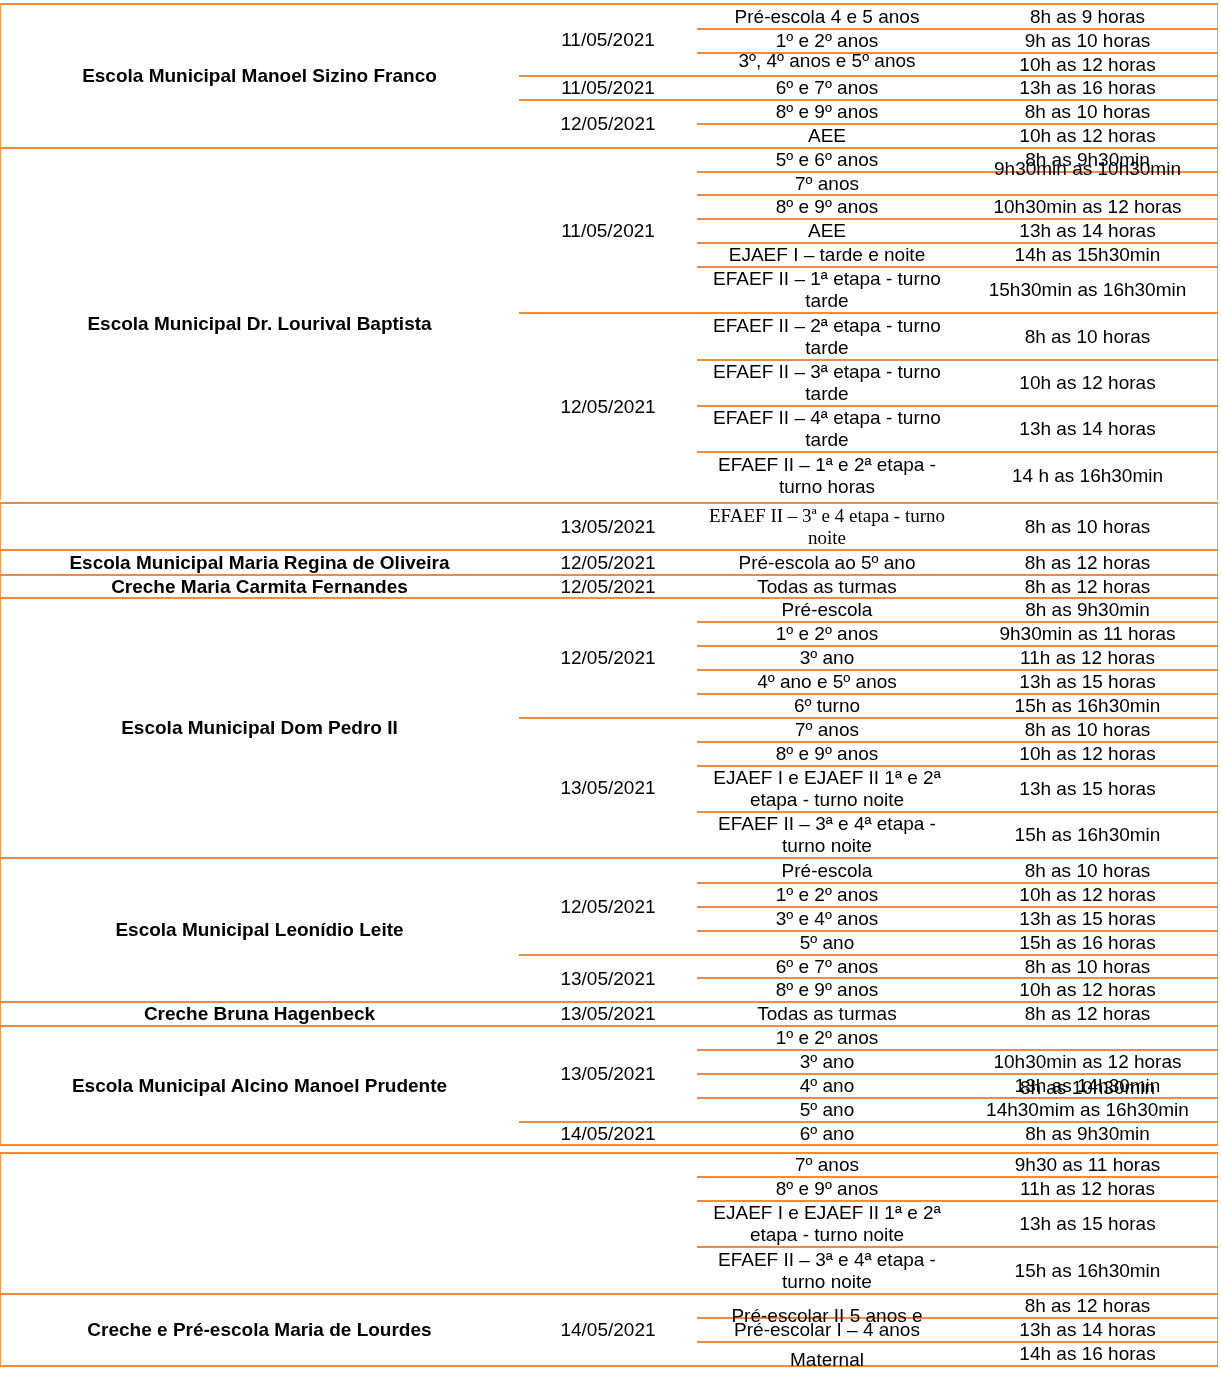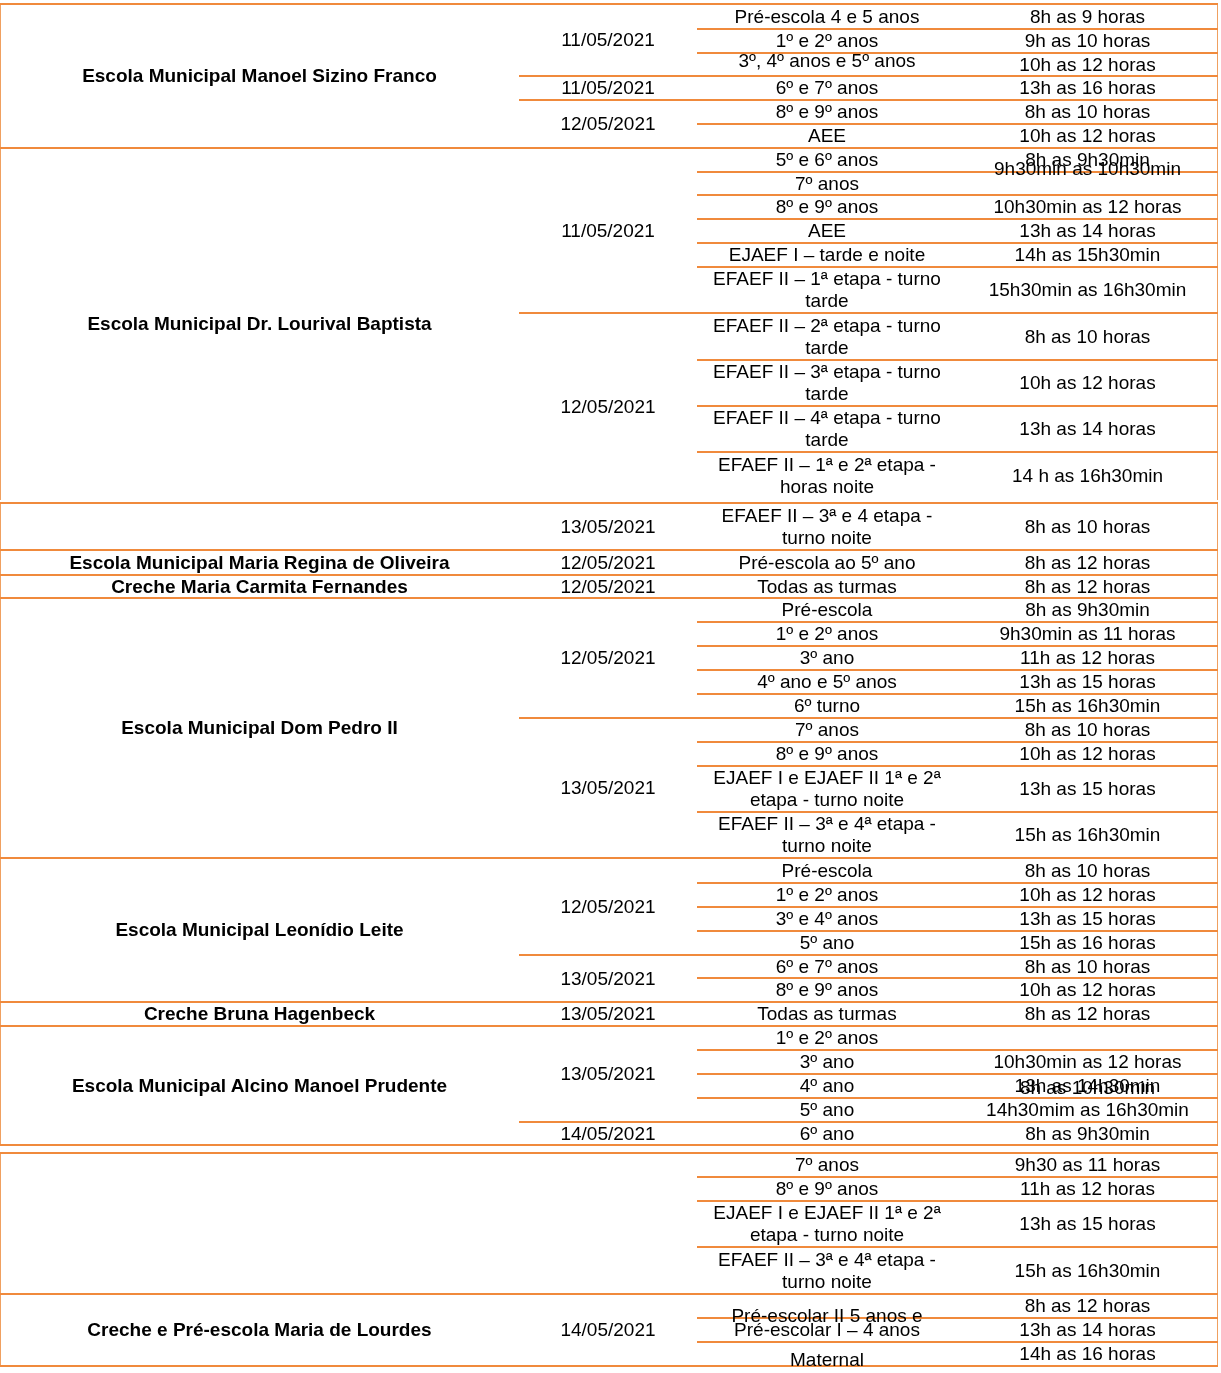--- a/index.html
+++ b/index.html
@@ -64,21 +64,21 @@
     <div class="cell" style="left: 957px; width: 261px; top: 267px; height: 46px;">15h30min as 16h30min</div>
     <div class="cell" style="left: 697px; width: 260px; top: 313px; height: 47px; padding: 0px 8px;">EFAEF II – 2ª etapa - turno tarde</div>
     <div class="cell" style="left: 957px; width: 261px; top: 313px; height: 47px;">8h as 10 horas</div>
     <div class="hline" style="left: 697px; width: 521px; top: 359px;"></div>
     <div class="cell" style="left: 697px; width: 260px; top: 360px; height: 46px; padding: 2px 8px;">EFAEF II – 3ª etapa - turno tarde</div>
     <div class="cell" style="left: 957px; width: 261px; top: 360px; height: 46px;">10h as 12 horas</div>
     <div class="hline" style="left: 697px; width: 521px; top: 405px;"></div>
     <div class="cell" style="left: 697px; width: 260px; top: 406px; height: 46px; padding: 0px 8px;">EFAEF II – 4ª etapa - turno tarde</div>
     <div class="cell" style="left: 957px; width: 261px; top: 406px; height: 46px;">13h as 14 horas</div>
     <div class="hline" style="left: 697px; width: 521px; top: 451px;"></div>
-    <div class="cell" style="left: 697px; width: 260px; top: 452px; height: 48px; padding: 0px 8px;">EFAEF II – 1ª e 2ª etapa - horas noite</div>
+    <div class="cell" style="left: 697px; width: 260px; top: 452px; height: 48px; padding: 0px 8px;">EFAEF II – 1ª e 2ª etapa - turno horas</div>
     <div class="cell" style="left: 957px; width: 261px; top: 452px; height: 48px;">14 h as 16h30min</div>
     <div class="block" style="top: 503px; height: 642px;"></div>
     <div class="hline" style="left: 0px; width: 1218px; top: 502px;"></div>
     <div class="hline" style="left: 0px; width: 1218px; top: 1144px;"></div>
     <div class="cell school" style="left: 0px; width: 519px; top: 503px; height: 47px;"></div>
     <div class="hline" style="left: 0px; width: 1218px; top: 549px;"></div>
     <div class="cell school" style="left: 0px; width: 519px; top: 550px; height: 25px;">Escola Municipal Maria Regina de Oliveira</div>
     <div class="hline" style="left: 0px; width: 1218px; top: 574px;"></div>
     <div class="cell school" style="left: 0px; width: 519px; top: 575px; height: 23px;">Creche Maria Carmita Fernandes</div>
     <div class="hline" style="left: 0px; width: 1218px; top: 597px;"></div>
@@ -95,21 +95,21 @@
     <div class="cell" style="left: 519px; width: 178px; top: 598px; height: 120px;">12/05/2021</div>
     <div class="hline" style="left: 519px; width: 699px; top: 717px;"></div>
     <div class="cell" style="left: 519px; width: 178px; top: 718px; height: 140px;">13/05/2021</div>
     <div class="cell" style="left: 519px; width: 178px; top: 858px; height: 97px;">12/05/2021</div>
     <div class="hline" style="left: 519px; width: 699px; top: 954px;"></div>
     <div class="cell" style="left: 519px; width: 178px; top: 955px; height: 47px;">13/05/2021</div>
     <div class="cell" style="left: 519px; width: 178px; top: 1002px; height: 24px;">13/05/2021</div>
     <div class="cell" style="left: 519px; width: 178px; top: 1026px; height: 96px;">13/05/2021</div>
     <div class="hline" style="left: 519px; width: 699px; top: 1121px;"></div>
     <div class="cell" style="left: 519px; width: 178px; top: 1122px; height: 23px;">14/05/2021</div>
-    <div class="cell" style="left: 697px; width: 260px; top: 503px; height: 47px; padding: 0px 8px;">EFAEF II – 3ª e 4 etapa - turno noite</div>
+    <div class="cell" style="left: 697px; width: 260px; top: 503px; height: 47px; padding: 0px 8px; font-family: Liberation Serif, serif;">EFAEF II – 3ª e 4 etapa - turno noite</div>
     <div class="cell" style="left: 957px; width: 261px; top: 503px; height: 47px;">8h as 10 horas</div>
     <div class="cell" style="left: 697px; width: 260px; top: 550px; height: 25px; padding: 0px 8px;">Pré-escola ao 5º ano</div>
     <div class="cell" style="left: 957px; width: 261px; top: 550px; height: 25px;">8h as 12 horas</div>
     <div class="cell" style="left: 697px; width: 260px; top: 575px; height: 23px; padding: 0px 8px;">Todas as turmas</div>
     <div class="cell" style="left: 957px; width: 261px; top: 575px; height: 23px;">8h as 12 horas</div>
     <div class="cell" style="left: 697px; width: 260px; top: 598px; height: 24px; padding: 0px 8px;">Pré-escola</div>
     <div class="cell" style="left: 957px; width: 261px; top: 598px; height: 24px;">8h as 9h30min</div>
     <div class="hline" style="left: 697px; width: 521px; top: 621px;"></div>
     <div class="cell" style="left: 697px; width: 260px; top: 622px; height: 24px; padding: 0px 8px;">1º e 2º anos</div>
     <div class="cell" style="left: 957px; width: 261px; top: 622px; height: 24px;">9h30min as 11 horas</div>

